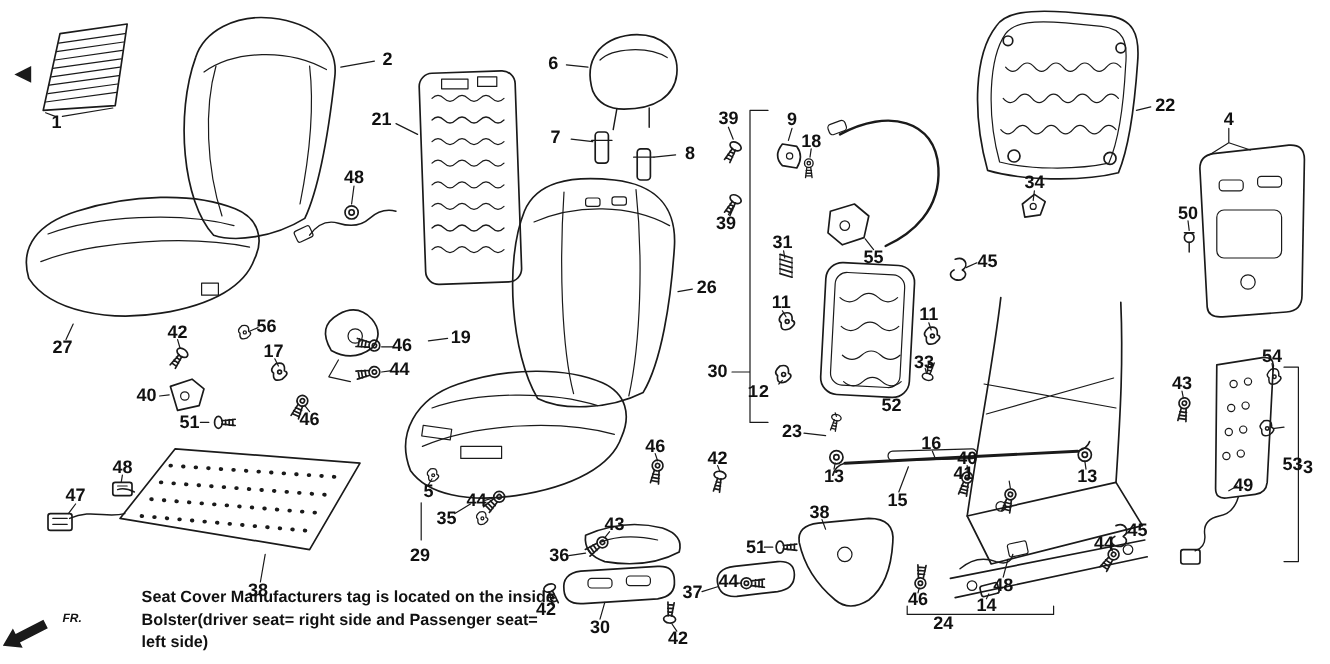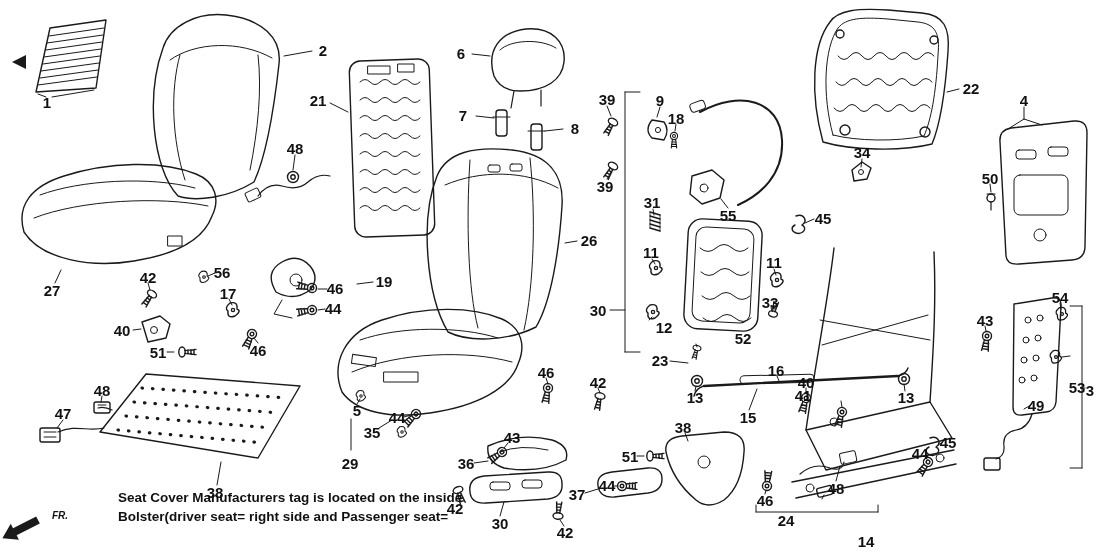--- a/index.html
+++ b/index.html
@@ -395,21 +395,21 @@
       <div class="callout" style="left: 295px; top: 148px;">48</div>
       <div class="callout" style="left: 461px; top: 53px;">6</div>
       <div class="callout" style="left: 463px; top: 115px;">7</div>
       <div class="callout" style="left: 575px; top: 128px;">8</div>
       <div class="callout" style="left: 607px; top: 99px;">39</div>
       <div class="callout" style="left: 605px; top: 186px;">39</div>
       <div class="callout" style="left: 660px; top: 100px;">9</div>
       <div class="callout" style="left: 676px; top: 118px;">18</div>
       <div class="callout" style="left: 652px; top: 202px;">31</div>
       <div class="callout" style="left: 651px; top: 252px;">11</div>
-      <div class="callout" style="left: 664px; top: 327px;">12</div>
+      <div class="callout" style="left: 632px; top: 327px; font-family: Liberation Mono, monospace;">12</div>
       <div class="callout" style="left: 728px; top: 215px;">55</div>
       <div class="callout" style="left: 823px; top: 218px;">45</div>
       <div class="callout" style="left: 971px; top: 88px;">22</div>
       <div class="callout" style="left: 862px; top: 152px;">34</div>
       <div class="callout" style="left: 1024px; top: 100px;">4</div>
       <div class="callout" style="left: 990px; top: 178px;">50</div>
       <div class="callout" style="left: 589px; top: 240px;">26</div>
       <div class="callout" style="left: 598px; top: 310px;">30</div>
       <div class="callout" style="left: 774px; top: 262px;">11</div>
       <div class="callout" style="left: 770px; top: 302px;">33</div>
@@ -444,31 +444,32 @@
       <div class="callout" style="left: 607px; top: 485px;">44</div>
       <div class="callout" style="left: 683px; top: 427px;">38</div>
       <div class="callout" style="left: 695px; top: 397px;">13</div>
       <div class="callout" style="left: 748px; top: 417px;">15</div>
       <div class="callout" style="left: 776px; top: 370px;">16</div>
       <div class="callout" style="left: 806px; top: 382px;">40</div>
       <div class="callout" style="left: 803px; top: 395px;">41</div>
       <div class="callout" style="left: 906px; top: 397px;">13</div>
       <div class="callout" style="left: 765px; top: 500px;">46</div>
       <div class="callout" style="left: 836px; top: 488px;">48</div>
-      <div class="callout" style="left: 866px; top: 505px; margin-top: 36px;">14</div>
+      <div class="callout" style="left: 822px; top: 505px;">14</div>
       <div class="callout" style="left: 786px; top: 520px;">24</div>
       <div class="callout" style="left: 948px; top: 442px;">45</div>
       <div class="callout" style="left: 920px; top: 453px;">44</div>
       <div class="callout" style="left: 1090px; top: 390px;">3</div>
       <div class="callout" style="left: 985px; top: 320px;">43</div>
       <div class="callout" style="left: 1060px; top: 297px;">54</div>
       <div class="callout" style="left: 1077px; top: 355px; margin-top: 32px;">53</div>
       <div class="callout" style="left: 1036px; top: 405px;">49</div>
     </div>
 
   <div class="note">
     <div>Seat Cover Manufacturers tag is located on the inside</div>
     <div>Bolster(driver seat= right side and Passenger seat=</div>
+    <div>left side)</div>
   </div>
 
   <div class="fr">FR.</div>
 
 </div>
 
 </body></html>

